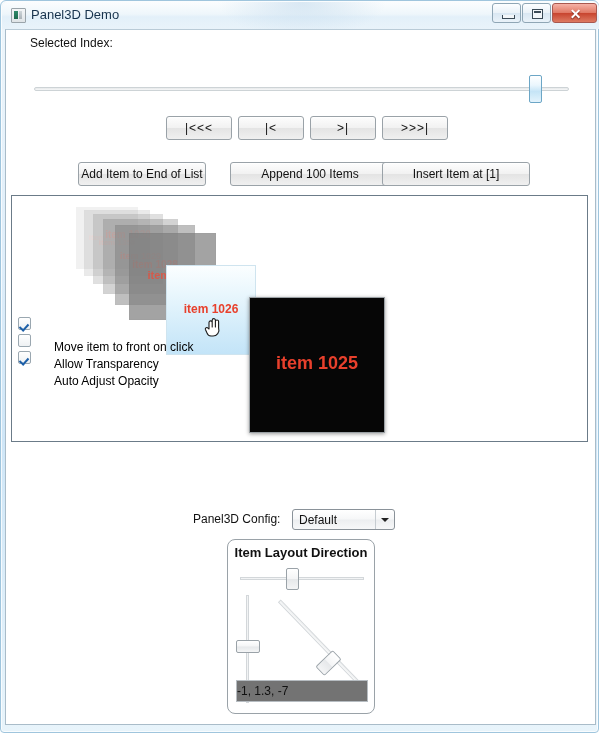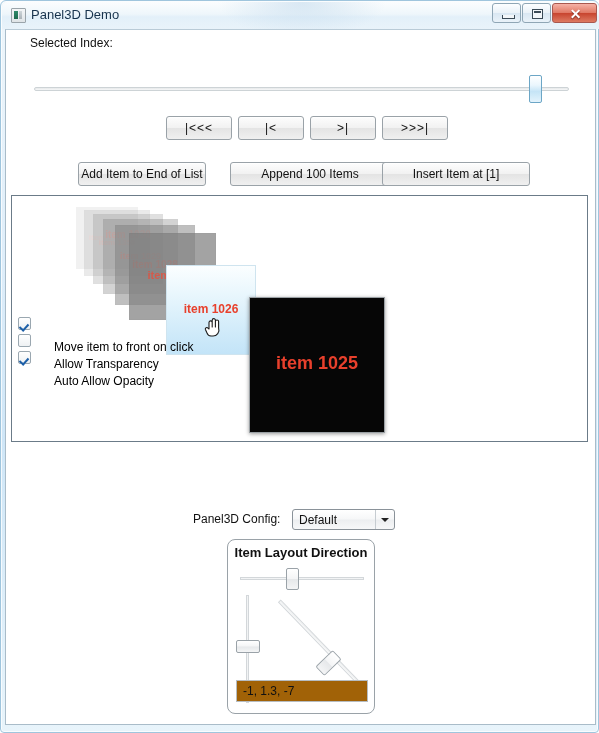--- a/index.html
+++ b/index.html
@@ -172,22 +172,22 @@
     transform:rotate(46deg);transform-origin:50% 50%;
   }
   .dslider .thumb{
     position:absolute;left:56px;top:61px;width:13px;height:24px;box-sizing:border-box;
     border:1px solid #9aa2a8;border-radius:2px;
     background:linear-gradient(180deg,#ffffff 0%,#f4f5f6 48%,#e6e8ea 52%,#f4f5f6 100%);
     transform:rotate(46deg);
   }
   .valuebox{
     position:absolute;left:8px;top:140px;width:132px;height:22px;box-sizing:border-box;
-    border:1px solid #b6bcc1;background:#a16207;
-    font-size:12px;color:#111;line-height:20px;padding-left:6px;
+    border:1px solid #b6bcc1;background:#737373;
+    font-size:12px;color:#111;line-height:20px;
   }
 </style>
 </head>
 <body>
 
 <div class="window">
 
   <div class="titlebar">
     <div class="tb-bg"></div>
     <div class="tb-icon">
@@ -266,21 +266,21 @@
     <div class="cbrow" style="top:286px;">
       <span class="cbox checked"></span>
       <span class="t">Move item to front on click</span>
     </div>
     <div class="cbrow" style="top:303px;">
       <span class="cbox"></span>
       <span class="t">Allow Transparency</span>
     </div>
     <div class="cbrow" style="top:320px;">
       <span class="cbox checked"></span>
-      <span class="t">Auto Allow Opacity</span>
+      <span class="t">Auto Adjust Opacity</span>
     </div>
 
   </div>
 
   <div class="cfg-label">Panel3D Config:</div>
   <div class="combo">
     <span class="val">Default</span>
     <span class="arrowbox">
       <span class="arrow"></span>
     </span>

